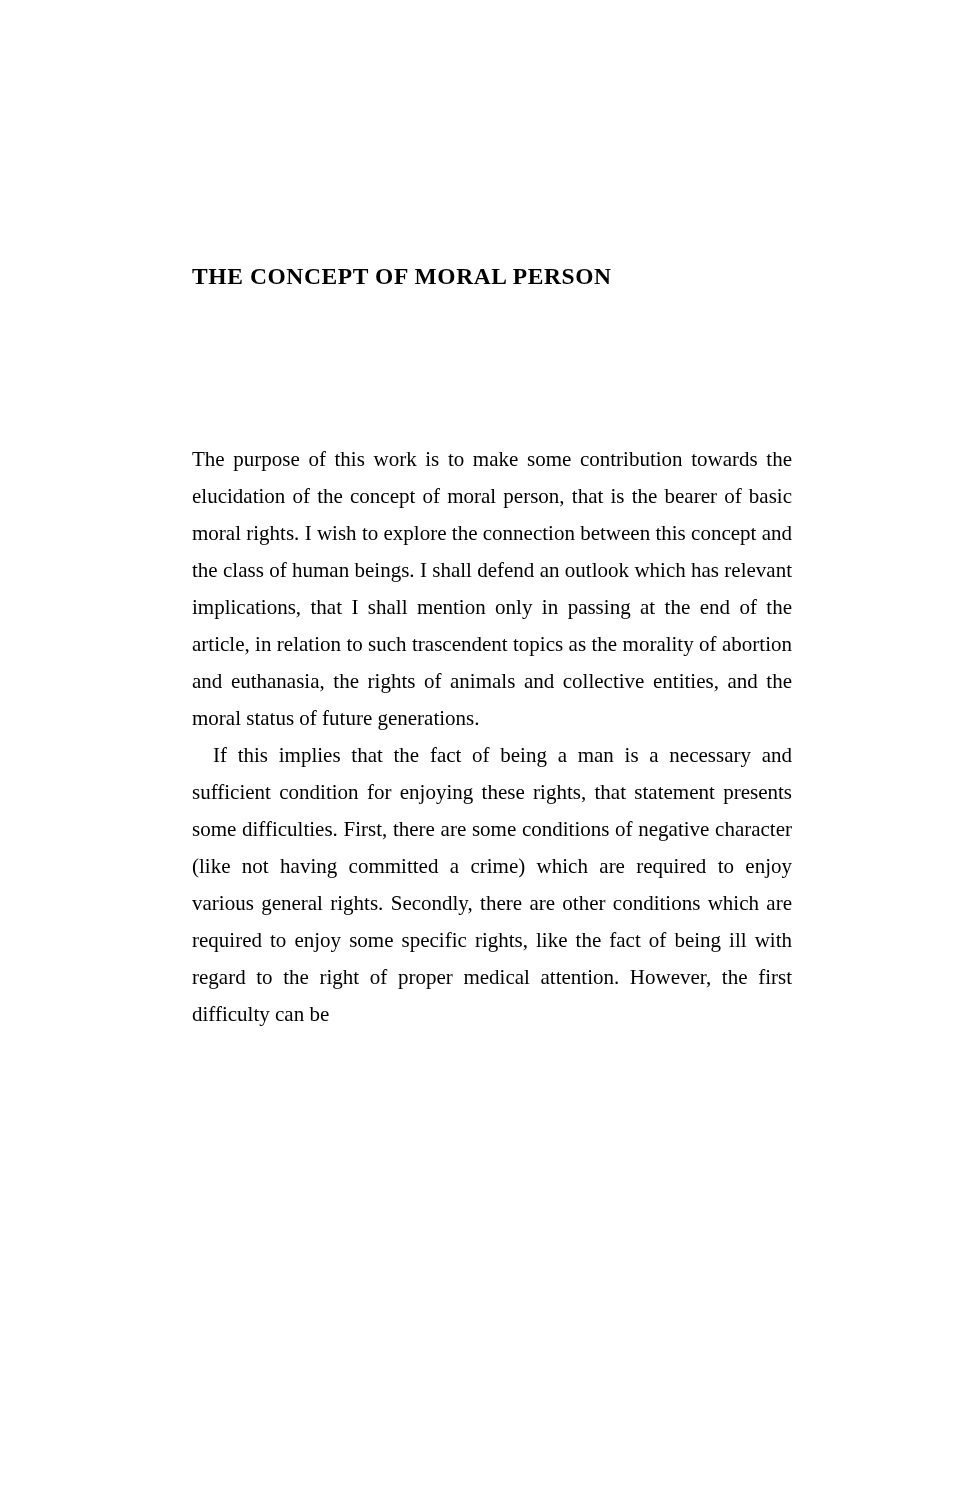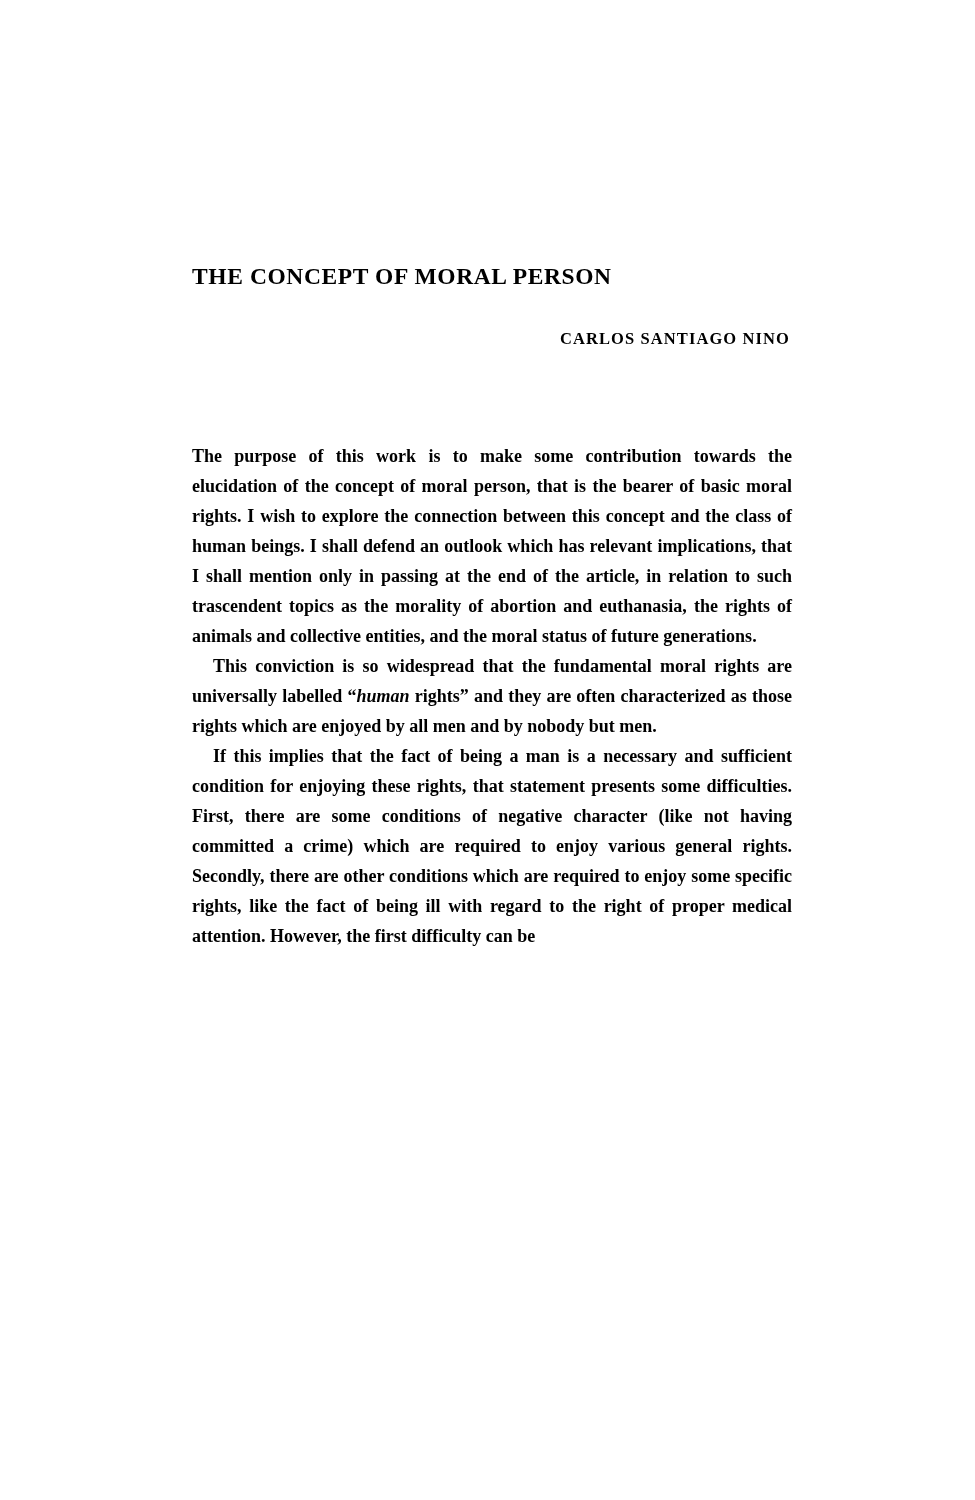--- a/index.html
+++ b/index.html
@@ -59,26 +59,25 @@
     line-height: 1.5;
     margin-top: 2px;
   }
 
   
   .body-text {
     position: absolute;
     left: 192px;
     top: 441px;
     width: 600px;
-    font-size: 18px;
-    line-height: 30px;
+    font-size: 21px;
+    line-height: 37px;
     text-align: justify;
     text-justify: inter-word;
     hyphens: none;
-    font-weight: bold;
   }
 
   .para {
     margin: 0;
     text-indent: 0;
   }
 
   .para.indented {
     text-indent: 21px;
   }
@@ -112,29 +111,27 @@
   }
 </style>
 </head>
 <body>
 
 <div class="page">
 
   <h1 class="article-title">THE CONCEPT OF MORAL PERSON</h1>
 
   <div class="byline">
-    <div class="byline-author">CARLOS SANTIAGO NINO</div>
   </div>
 
   <div class="body-text">
 
     <p class="para">The purpose of this work is to make some contribution towards the elucidation of the concept of moral person, that is the bearer of basic moral rights. I wish to explore the connection between this concept and the class of human beings. I shall defend an outlook which has relevant implications, that I shall mention only in passing at the end of the article, in relation to such trascendent topics as the morality of abortion and euthanasia, the rights of animals and collective entities, and the moral status of future generations.</p>
 
 
-    <p class="para indented"><span>This conviction is so widespread that the fundamental moral rights are universally labelled “</span><em>human</em><span> rights” and they are often characterized as those rights which are enjoyed by all men and by nobody but men.</span></p>
 
     <p class="para indented">If this implies that the fact of being a man is a necessary and sufficient condition for enjoying these rights, that statement presents some difficulties. First, there are some conditions of negative character (like not having committed a crime) which are required to enjoy various general rights. Secondly, there are other conditions which are required to enjoy some specific rights, like the fact of being ill with regard to the right of proper medical attention. However, the first difficulty can be</p>
 
   </div>
 
   <div class="folio">47</div>
 
   <span class="speckle" style="left:191px; top:1239px; width:2px; height:2px;"></span>
   <span class="speckle" style="left:254px; top:1273px; width:2px; height:2px;"></span>
   <span class="speckle" style="left:351px; top:1214px; width:2px; height:2px;"></span>

